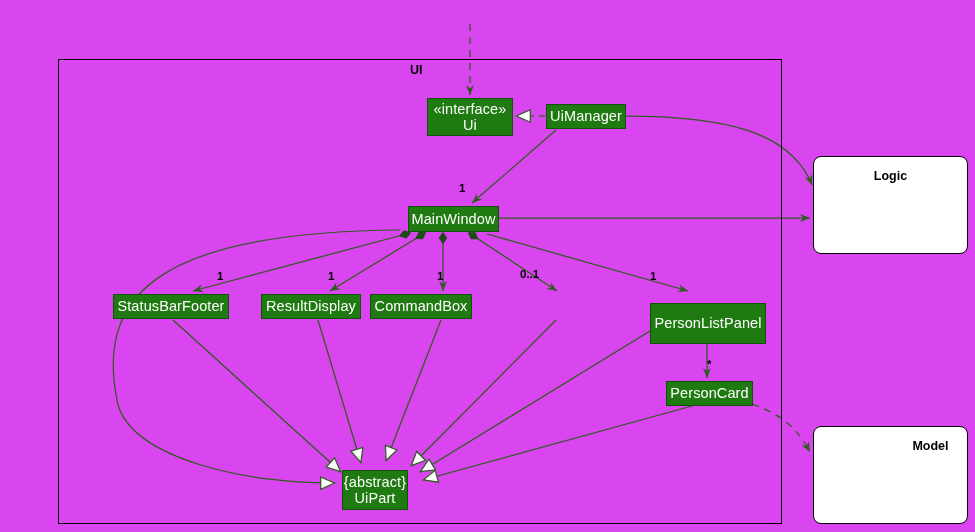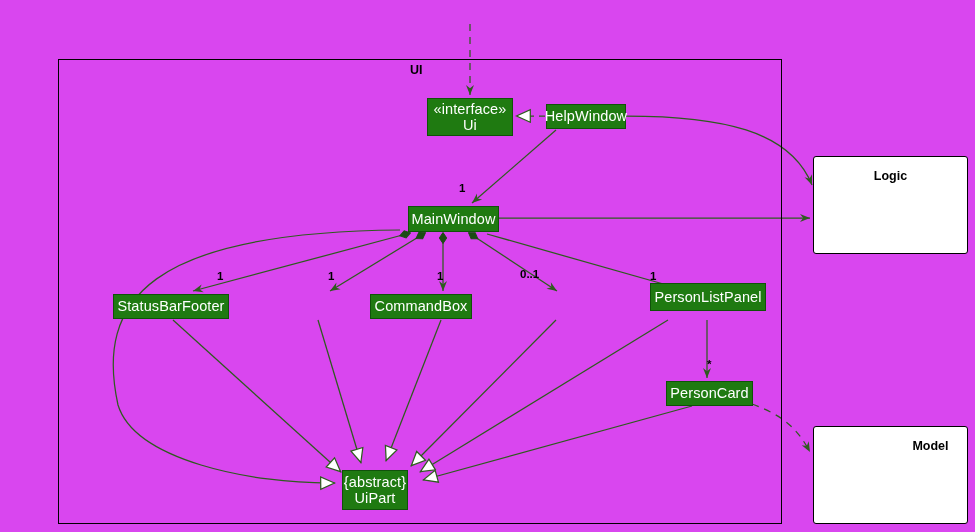--- a/index.html
+++ b/index.html
@@ -6,21 +6,21 @@
   body{width:975px;height:532px;overflow:hidden;font-family:"Liberation Sans",sans-serif;}
   #stage{position:relative;width:975px;height:532px;background:#d946ef;}
   svg#canvas{position:absolute;left:0;top:0;width:975px;height:532px;}
   .uml-class{position:absolute;background:#1F7A11;border:1px solid #10520A;
              color:#ffffff;font-size:14.5px;line-height:1.12;
              display:flex;flex-direction:column;align-items:center;justify-content:center;
              box-sizing:border-box;text-align:center;letter-spacing:.1px;}
   .uml-class span{display:block;white-space:nowrap;}
   .pkg{position:absolute;border:1.4px solid #000;background:transparent;box-sizing:border-box;}
   .pkg-title{position:absolute;font-size:12.5px;font-weight:bold;color:#000;}
-  .ext-box{position:absolute;border:1.4px solid #000;border-radius:3px;background:#fff;box-sizing:border-box;}
+  .ext-box{position:absolute;border:1.4px solid #000;border-radius:8px;background:#fff;box-sizing:border-box;}
   .ext-label{position:absolute;width:100%;text-align:center;font-size:12.5px;font-weight:bold;color:#000;}
   .mult{position:absolute;font-size:11.5px;font-weight:bold;color:#000;white-space:nowrap;}
 </style>
 </head>
 <body>
 
 <div id="stage">
 
   <svg id="canvas" xmlns="http://www.w3.org/2000/svg" viewBox="0 0 975 532">
     <defs>
@@ -79,38 +79,41 @@
   <div class="ext-box" id="ext-model" style="left: 813px; top: 426px; width: 155px; height: 98px; padding-left: 40px;">
     <div class="ext-label" style="top: 12px;">Model</div>
   </div>
 
   <div class="uml-class" id="cls-ui" style="left: 427px; top: 98px; width: 86px; height: 38px;">
     <span>«interface»</span>
     <span>Ui</span>
   </div>
 
   <div class="uml-class" id="cls-uimanager" style="left: 546px; top: 104px; width: 80px; height: 25px;">
-    <span>HelpWindow</span>
+    <span>UiManager</span>
   </div>
 
   <div class="uml-class" id="cls-mainwindow" style="left: 400px; top: 206px; width: 91px; height: 26px; margin-left: 8px;">
     <span>MainWindow</span>
   </div>
 
   <div class="uml-class" id="cls-statusbarfooter" style="left: 113px; top: 294px; width: 116px; height: 25px;">
     <span>StatusBarFooter</span>
   </div>
 
+  <div class="uml-class" id="cls-resultdisplay" style="left: 261px; top: 294px; width: 100px; height: 25px;">
+    <span>ResultDisplay</span>
+  </div>
 
   <div class="uml-class" id="cls-commandbox" style="left: 370px; top: 294px; width: 102px; height: 25px;">
     <span>CommandBox</span>
   </div>
 
 
-  <div class="uml-class" id="cls-personlistpanel" style="left: 650px; top: 283px; width: 116px; height: 28px;">
+  <div class="uml-class" id="cls-personlistpanel" style="left: 650px; top: 303px; width: 116px; height: 41px;">
     <span>PersonListPanel</span>
   </div>
 
   <div class="uml-class" id="cls-personcard" style="left: 666px; top: 381px; width: 87px; height: 25px;">
     <span>PersonCard</span>
   </div>
 
   <div class="uml-class" id="cls-uipart" style="left: 342px; top: 470px; width: 66px; height: 40px;">
     <span>{abstract}</span>
     <span>UiPart</span>

